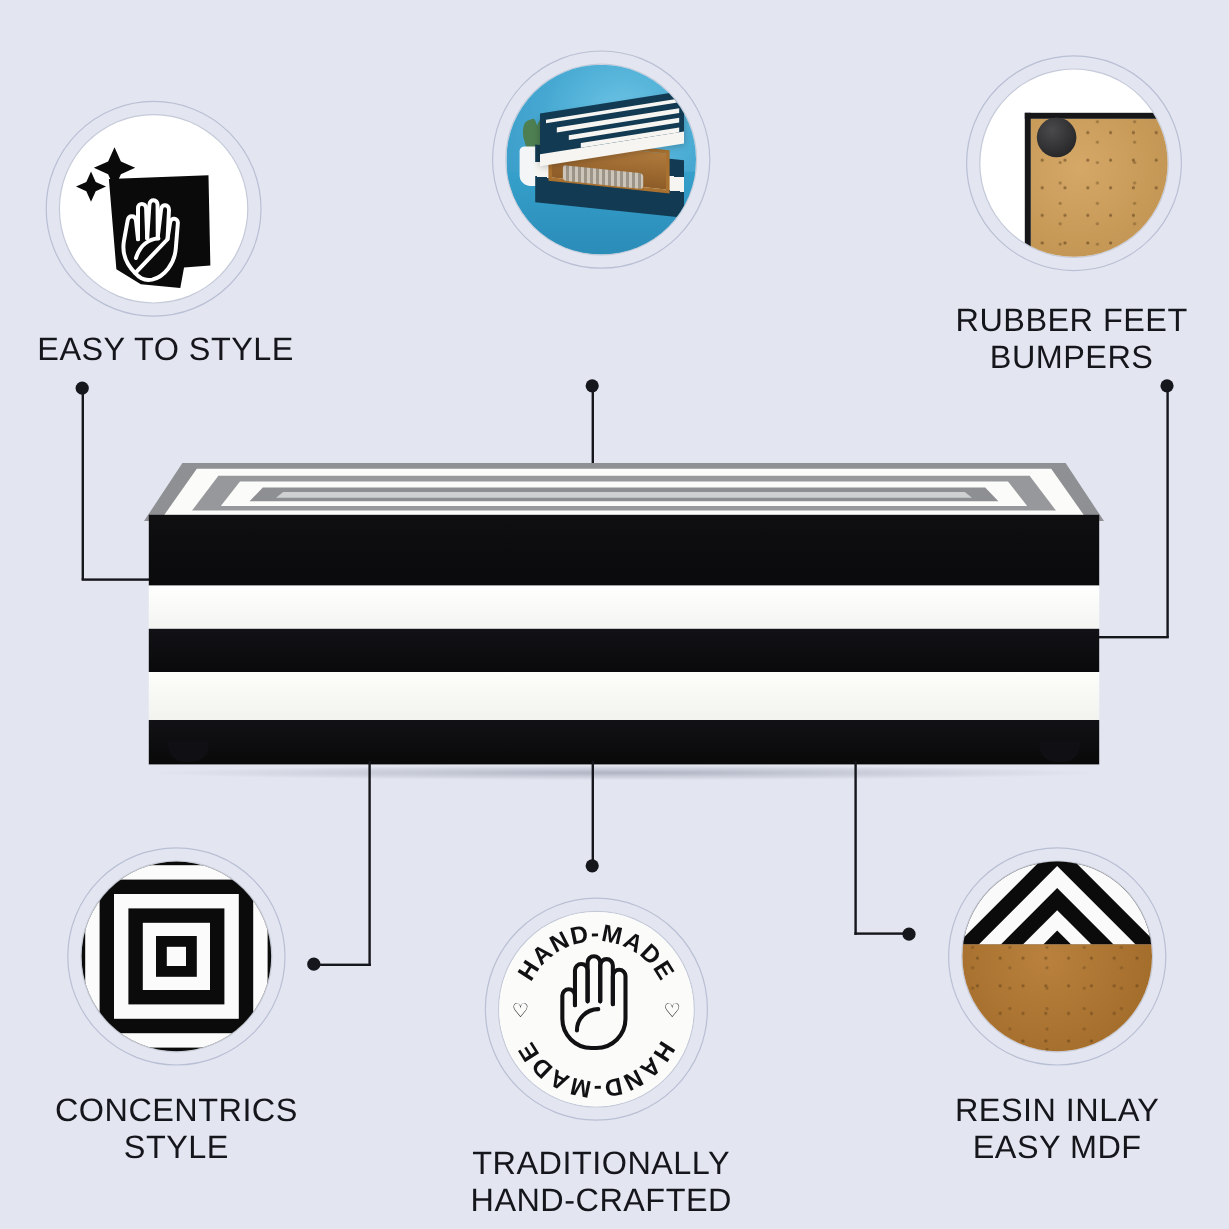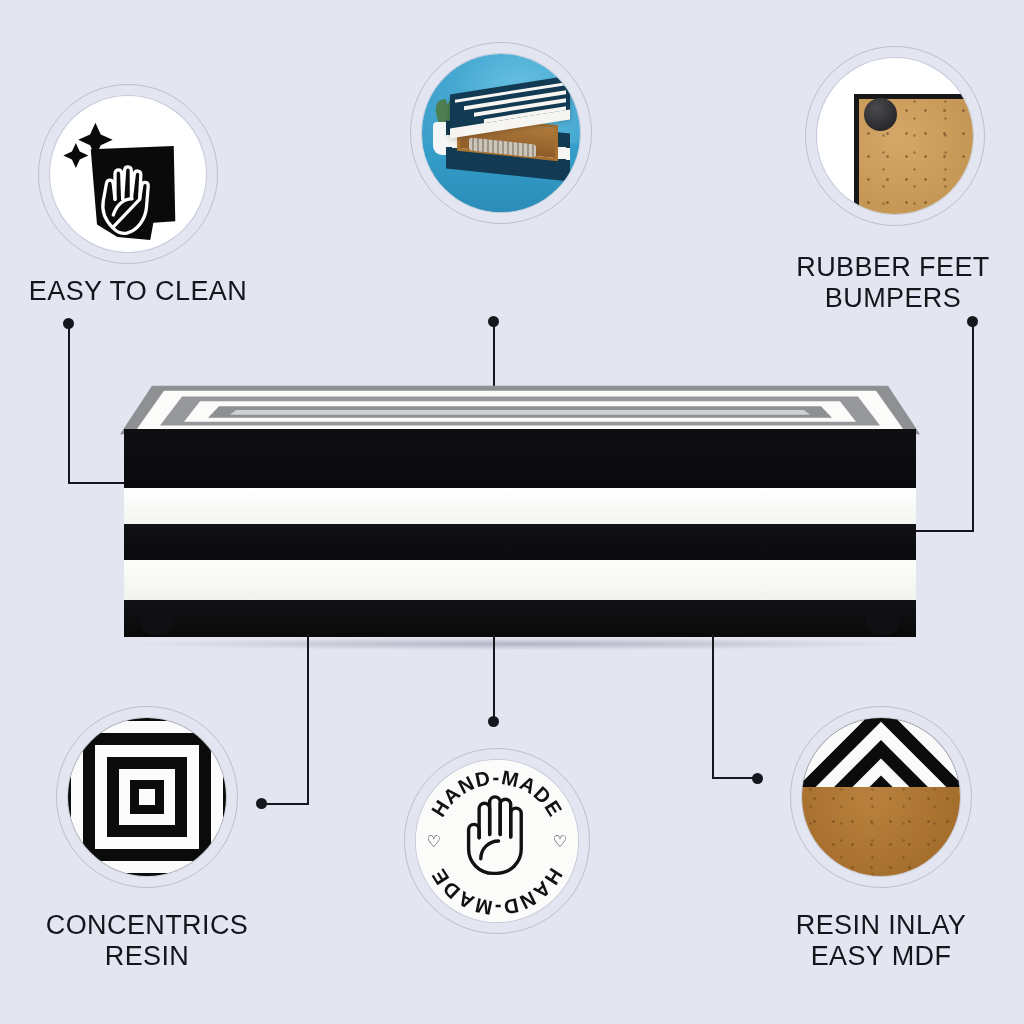--- a/index.html
+++ b/index.html
@@ -190,21 +190,21 @@
             <path d="M41.5 66 L41.5 49.5 C41.5 46.4 45.6 46.4 45.8 49.5 L46.4 65.5"></path>
             <path d="M46.4 65.5 L47.6 47.5 C47.8 44.4 51.9 44.6 51.9 47.6 L52 65"></path>
             <path d="M52 65 L53.8 50 C54.1 47 58.1 47.3 58 50.3 L57.2 66"></path>
             <path d="M57.2 66 L58.6 57 C59 54.2 63 54.6 62.7 57.6 L61.6 71 C61 79 55.5 86 49 87.5 C45.5 88.2 42.5 87 40 84 Z"></path>
             <path d="M40.4 76 C42.5 69.5 47 65.8 52.4 65.6"></path>
           </g>
         </svg>
       </div>
     </div>
   </div>
-  <div class="label" style="left:0px; top:276px; width:276px;">EASY TO CLEAN</div>
+  <div class="label" style="left:0px; top:276px; width:276px;">EASY TO STYLE</div>
 
   <div class="conn-dot" style="left:63px; top:318px;"></div>
   <div class="conn-line" style="left:68px; top:324px; width:2px; height:159px;"></div>
   <div class="conn-line" style="left:68px; top:482px; width:76px; height:2px;"></div>
 
   <div class="circle-frame" style="left:410px; top:42px; width:182px; height:182px;">
     <div class="circle-inner">
       <div class="photo-bg">
         <div class="photo-floor"></div>
 
@@ -279,21 +279,21 @@
         <i style="width:128px;height:128px;"></i>
         <i class="w" style="width:104px;height:104px;"></i>
         <i style="width:80px;height:80px;"></i>
         <i class="w" style="width:56px;height:56px;"></i>
         <i style="width:34px;height:34px;"></i>
         <i class="w" style="width:16px;height:16px;"></i>
       </div>
     </div>
   </div>
   <div class="label" style="left:18px; top:910px; width:258px;">CONCENTRICS
-RESIN</div>
+STYLE</div>
 
   <div class="conn-dot" style="left:256px; top:798px;"></div>
   <div class="conn-line" style="left:262px; top:803px; width:47px; height:2px;"></div>
   <div class="conn-line" style="left:307px; top:634px; width:2px; height:171px;"></div>
 
   <div class="circle-frame" style="left:404px; top:748px; width:186px; height:186px;">
     <div class="circle-inner">
       <div class="badge">
         <svg viewBox="0 0 200 200">
           <defs>
@@ -315,20 +315,22 @@
             <path d="M78 96 V60 a6.5 6.5 0 0 1 13 0 V92"></path>
             <path d="M91 92 V52 a6.5 6.5 0 0 1 13 0 V92"></path>
             <path d="M104 92 V55 a6.5 6.5 0 0 1 13 0 V95"></path>
             <path d="M117 95 V66 a6.5 6.5 0 0 1 13 0 v44 a30 30 0 0 1 -30 30 h-5 a30 30 0 0 1 -30 -30 V86 a6.5 6.5 0 0 1 13 0 v10"></path>
             <path d="M80 122 a22 22 0 0 1 22 -22"></path>
           </g>
         </svg>
       </div>
     </div>
   </div>
+  <div class="label" style="left:366px; top:954px; width:270px;">TRADITIONALLY
+HAND-CRAFTED</div>
 
   <div class="conn-line" style="left:493px; top:634px; width:2px; height:86px;"></div>
   <div class="conn-dot" style="left:488px; top:716px;"></div>
 
   <div class="circle-frame" style="left:790px; top:706px; width:182px; height:182px;">
     <div class="circle-inner">
       <div class="inlay-top">
         <div class="chev" style="width:230px;height:230px;"></div>
         <div class="chev w" style="width:202px;height:202px;"></div>
         <div class="chev" style="width:176px;height:176px;"></div>

